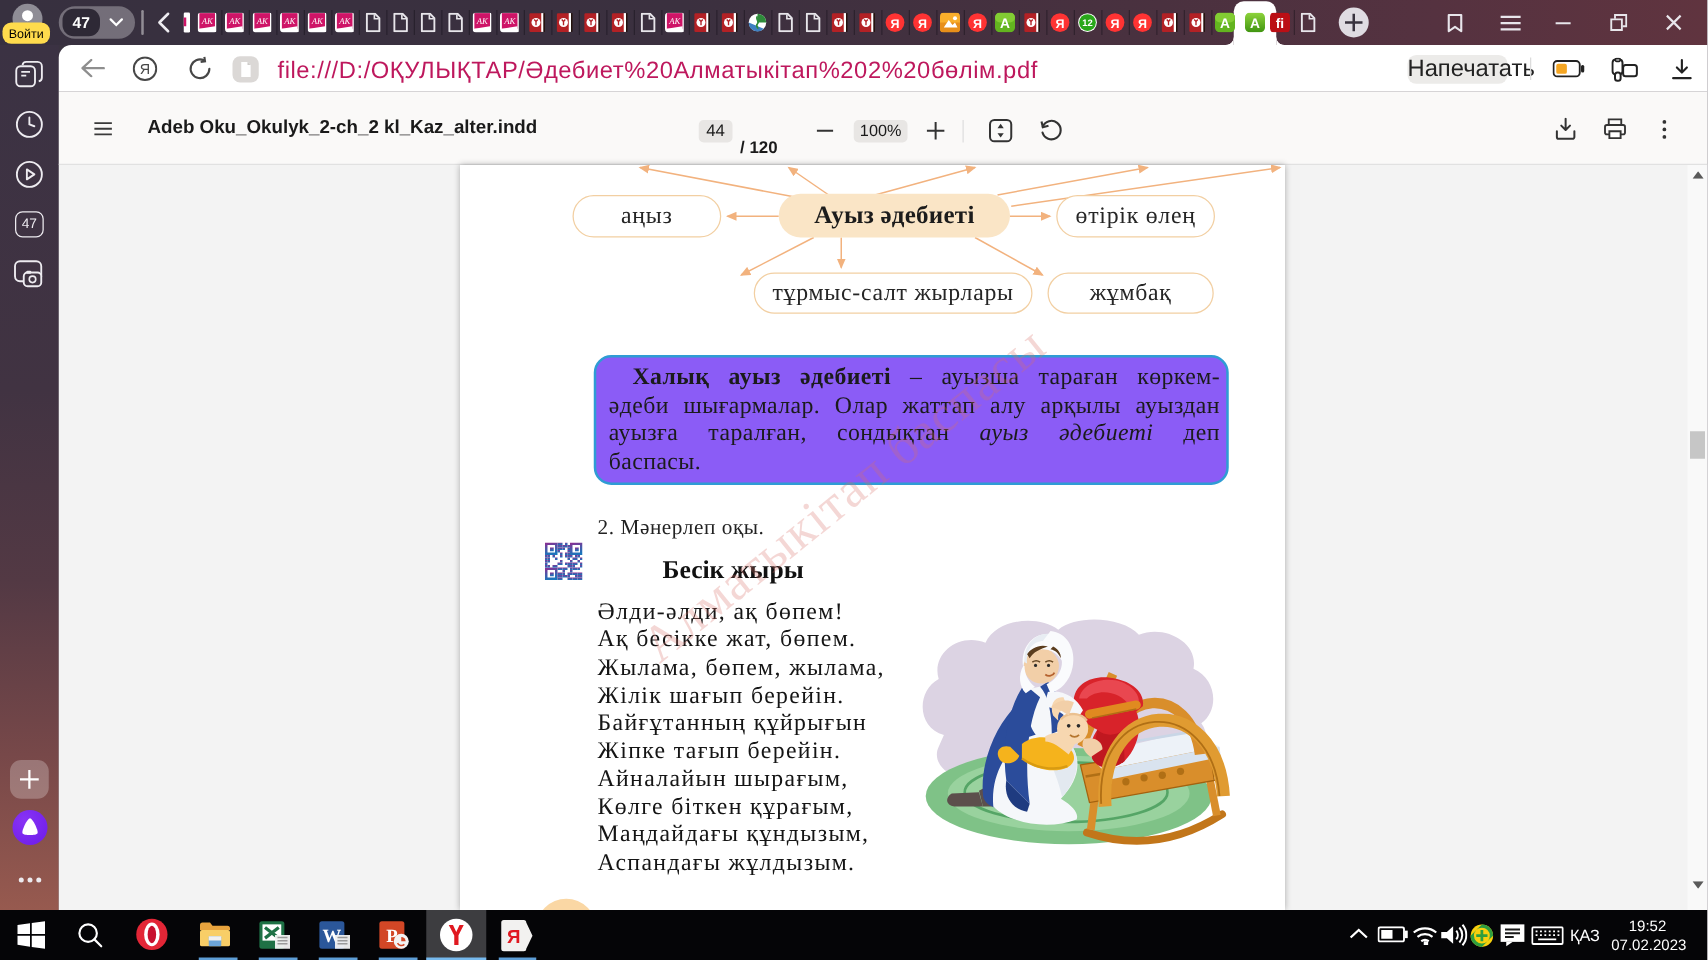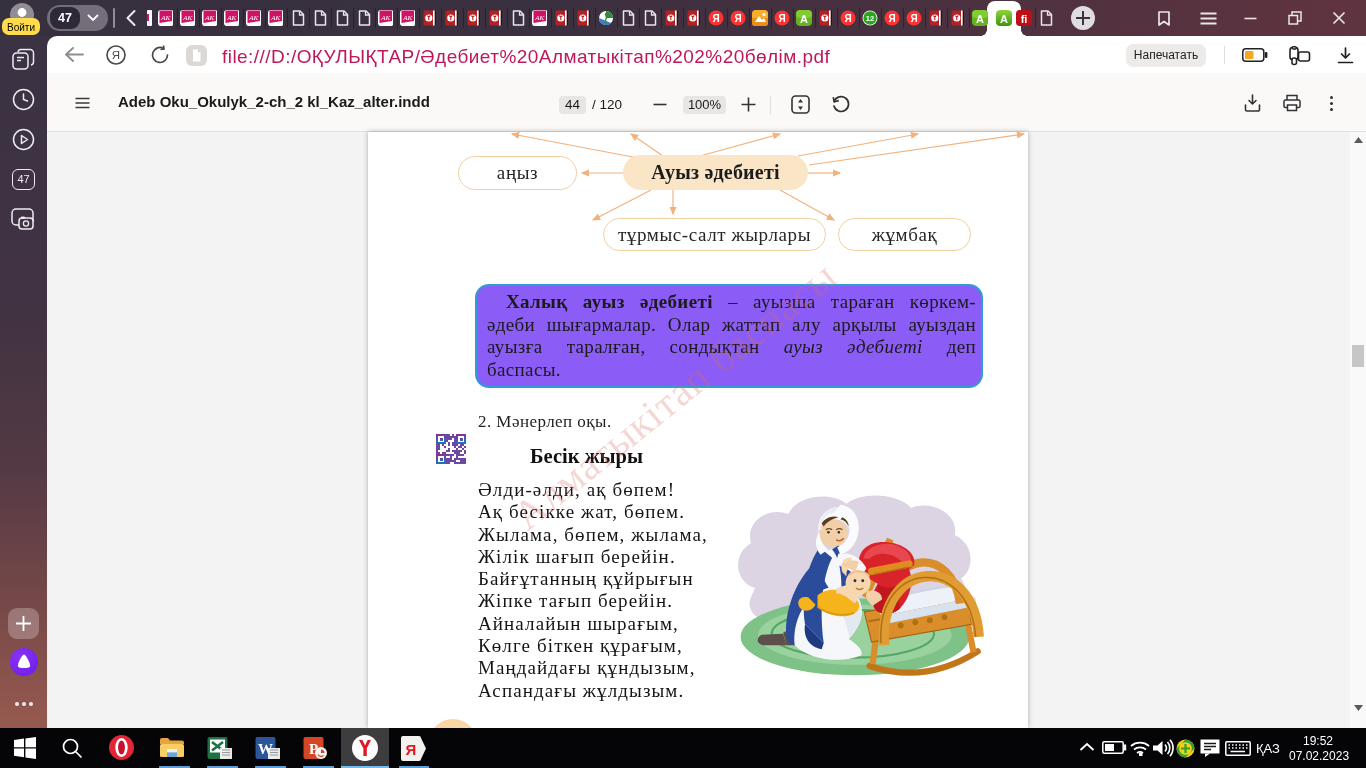--- a/index.html
+++ b/index.html
@@ -19,28 +19,28 @@
   .tsep { position:absolute; top:8px; width:1px; height:20px; background:rgba(15,12,20,0.4); }
   .activetab { position:absolute; left:987px; top:1px; width:34px; height:35px; background:#fff; border-radius:8px 8px 0 0; }
   .atcurve { position:absolute; top:30px; width:6px; height:6px; background:#fff; }
   .plusbtn { position:absolute; left:1071px; top:6px; width:24px; height:24px; border-radius:50%; background:#DFDCE2; }
   .plusbtn:before { content:""; position:absolute; left:5px; top:11px; width:14px; height:2px; background:#39333F; }
   .plusbtn:after { content:""; position:absolute; left:11px; top:5px; width:2px; height:14px; background:#39333F; }
 
   
   #toolbar { position:absolute; left:47px; top:36px; width:1319px; height:37px; background:#fff; border-radius:10px 0 0 0; }
   .urltext { position:absolute; left:175px; top:10px; font-size:19px; letter-spacing:0.45px; color:#be185d; }
-  .printbtn { position:absolute; left:1079px; top:8px; width:80px; height:23px; background:#ECEBE9; border-radius:7px; font-size:12px; color:#222; text-align:center; line-height:23px; }
+  .printbtn { position:absolute; left:1079px; top:8px; width:80px; height:23px; background:#ECEBE9; border-radius:7px; font-size:19px; color:#222; text-align:center; line-height:23px; }
   .tsep2 { position:absolute; left:1177px; top:10px; width:1px; height:18px; background:#DCDCDC; }
 
   
   #pdfbar { position:absolute; left:47px; top:73px; width:1319px; height:59px; background:#FAF9F8; border-bottom:1px solid #E1E1E1; }
   .pdftitle { position:absolute; left:71px; top:20px; font-size:15px; font-weight:700; color:#1a1a1a; }
   .pagebox { position:absolute; left:512px; top:23px; width:27px; height:18px; background:#E8E6E4; border-radius:4px; font-size:13.5px; color:#1a1a1a; text-align:center; line-height:18px; }
-  .pagetotal { position:absolute; left:545px; top:24px; font-size:13.5px; color:#1a1a1a; }
+  .pagetotal { position:absolute; left:545px; top:37px; font-size:13.5px; color:#1a1a1a;font-weight:bold; }
   .zoombox { position:absolute; left:636px; top:23px; width:43px; height:18px; background:#E8E6E4; border-radius:4px; font-size:13px; color:#1a1a1a; text-align:center; line-height:18px; }
 
   
   #viewer { position:absolute; left:47px; top:132px; width:1319px; height:596px; background:#F3F3F3; }
   #page { position:absolute; left:321px; top:0; width:660px; height:596px; background:#fff; box-shadow:0 0 5px rgba(0,0,0,0.30); overflow:hidden; }
   #scrollbar { position:absolute; left:1303px; top:0; width:16px; height:596px; background:#F9F9F9; }
   #scrollbar .thumb { position:absolute; left:2px; top:213px; width:12px; height:22px; background:#C6C6C6; }
 
   
   #sidebar { position:absolute; left:0; top:36px; width:47px; height:692px;
@@ -482,20 +482,21 @@
           <line x1="255" y1="41" x2="214" y2="41" marker-end="url(#ah)"></line>
           <line x1="440" y1="41" x2="472" y2="41" marker-end="url(#ah)"></line>
           <line x1="283" y1="58" x2="225" y2="88" marker-end="url(#ah)"></line>
           <line x1="305" y1="58" x2="305" y2="82" marker-end="url(#ah)"></line>
           <line x1="412" y1="58" x2="466" y2="88" marker-end="url(#ah)"></line>
         </g>
       </svg>
       <div class="watermark">Алматыкітап баспасы</div>
       <div class="node" style="left:90px;top:24px;width:119px;height:34px;line-height:32px;">аңыз</div>
       <div class="nodec">Ауыз әдебиеті</div>
+      <div class="node" style="left:477px;top:24px;width:127px;height:34px;line-height:32px;">өтірік өлең</div>
       <div class="node" style="left:235px;top:86px;width:223px;height:33px;line-height:31px;">тұрмыс-салт жырлары</div>
       <div class="node" style="left:470px;top:86px;width:133px;height:33px;line-height:31px;">жұмбақ</div>
       <div class="bluebox">
         <div class="bluetext">
           <div class="jl"><span style="display:inline-block;width:19px;"></span><b>Халық ауыз әдебиеті</b> – ауызша тараған көркем-</div>
           <div class="jl">әдеби шығармалар. Олар жаттап алу арқылы ауыздан</div>
           <div class="jl">ауызға таралған, сондықтан <i>ауыз әдебиеті</i> деп</div>
           <div>баспасы.</div>
         </div>
       </div>

